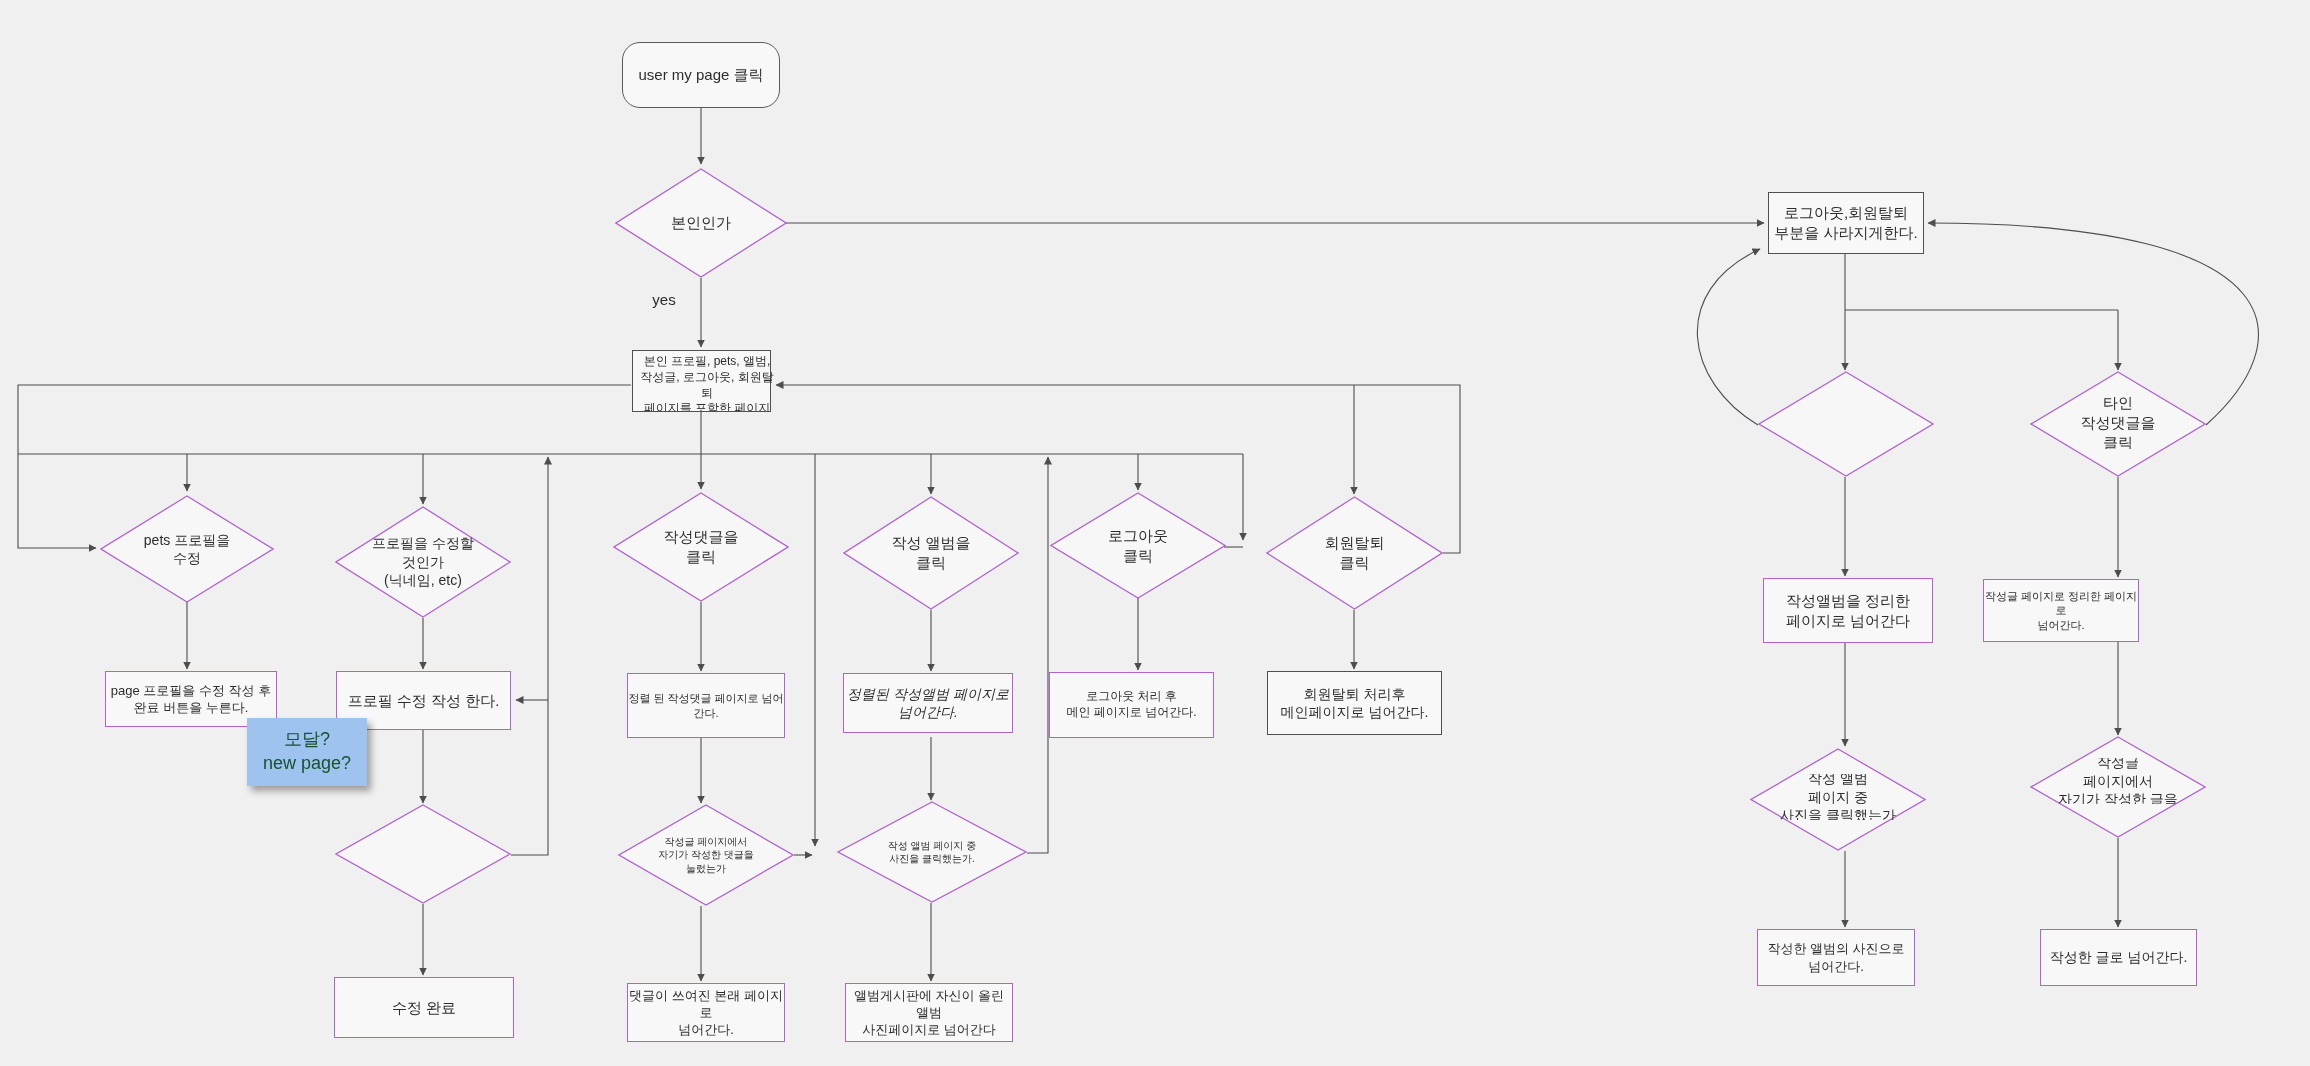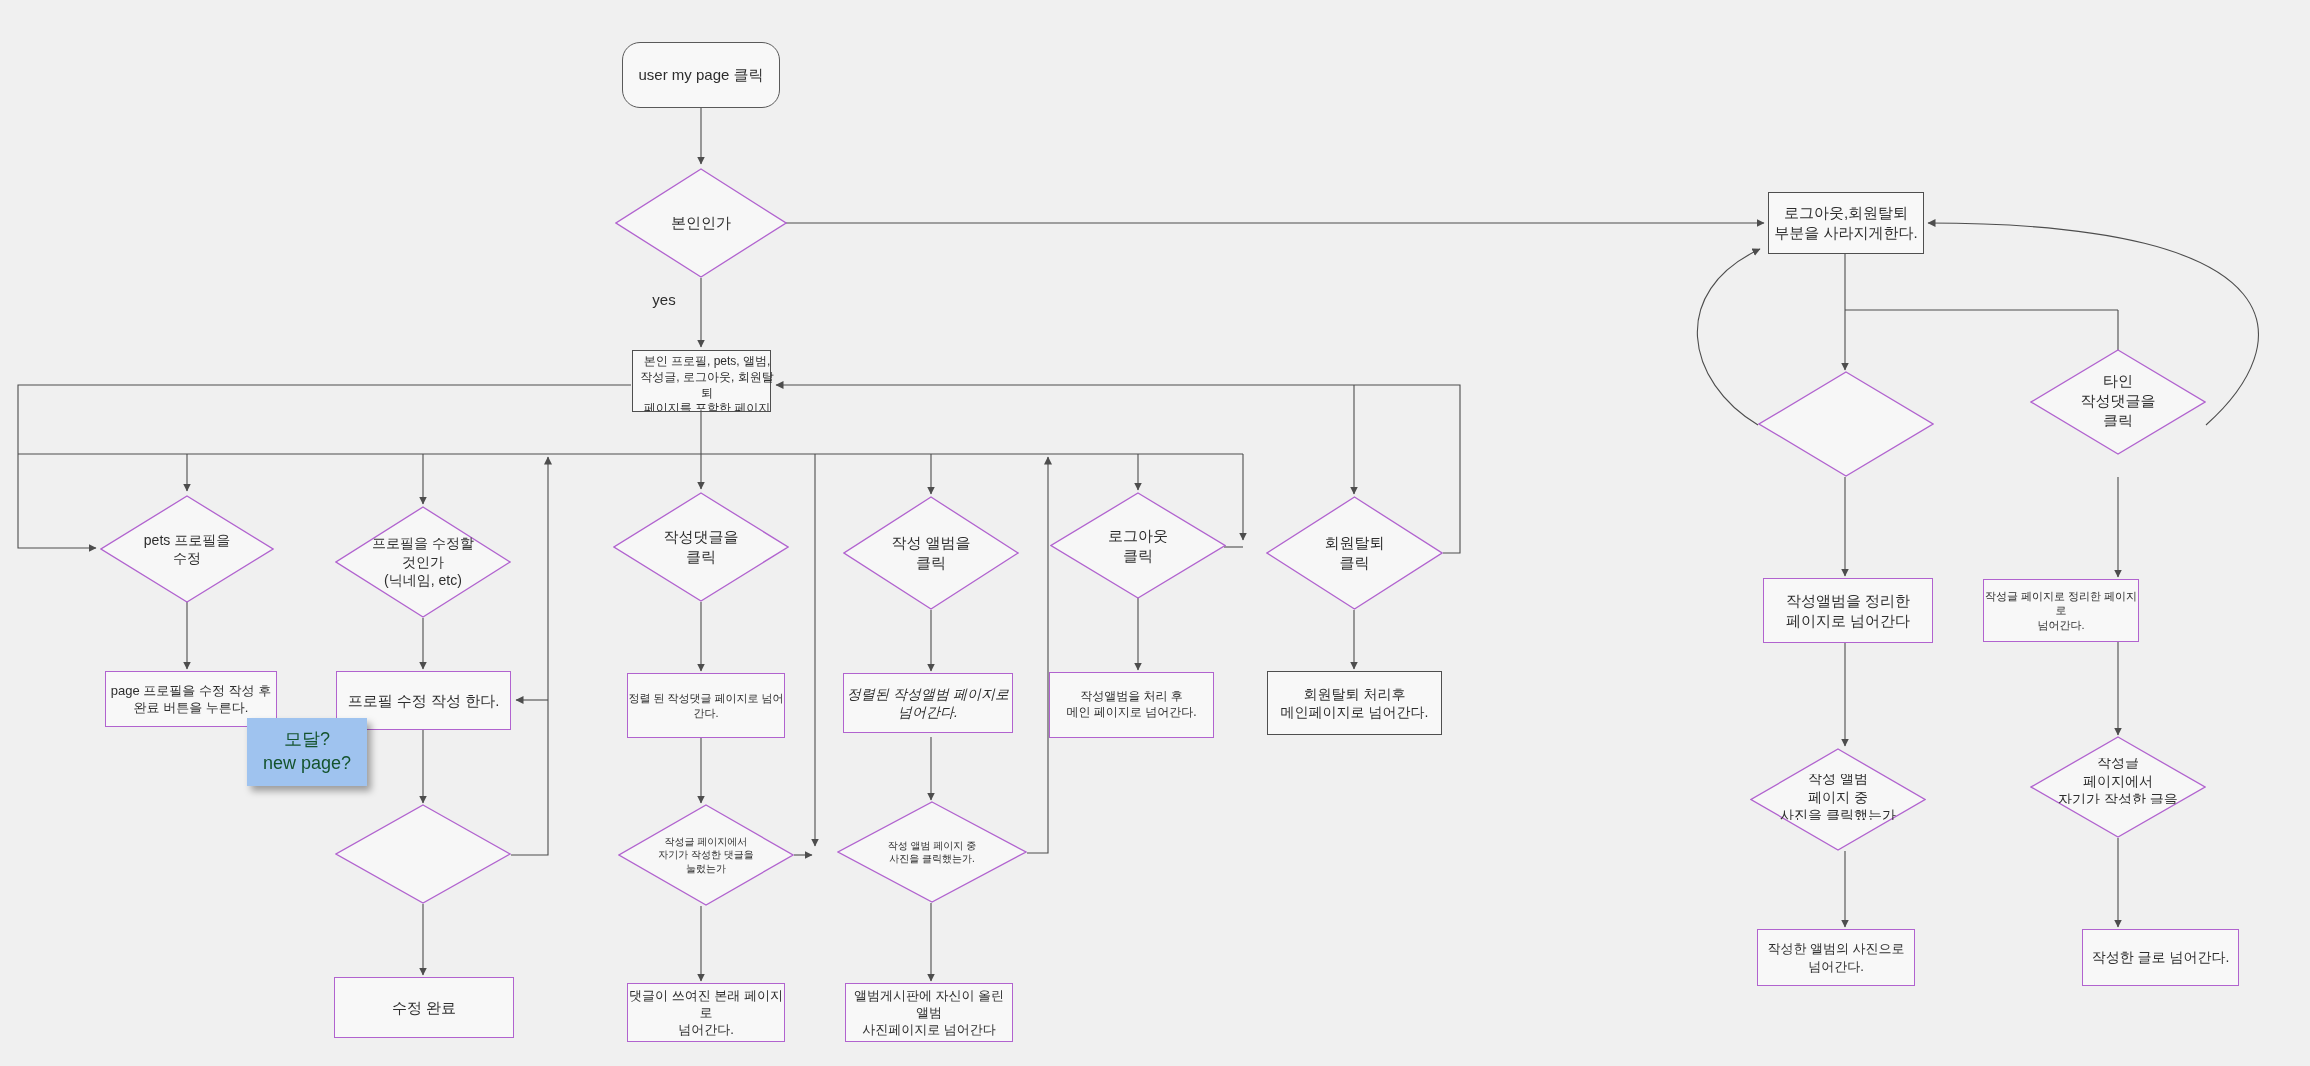--- a/index.html
+++ b/index.html
@@ -167,21 +167,21 @@
           <polygon points="88.5,1 176,57 88.5,113 1,57" class="dshape"></polygon>
         </svg>
         <div class="ntext" style="font-size: 15px;">회원탈퇴
 클릭</div>
       </div>
       <div class="node diamond" style="left: 1758px; top: 371px; width: 176px; height: 106px;">
         <svg width="176" height="106">
           <polygon points="88,1 175,53 88,105 1,53" class="dshape"></polygon>
         </svg>
       </div>
-      <div class="node diamond" style="left: 2030px; top: 349px; width: 176px; height: 106px;">
+      <div class="node diamond" style="left: 2030px; top: 371px; width: 176px; height: 106px;">
         <svg width="176" height="106">
           <polygon points="88,1 175,53 88,105 1,53" class="dshape"></polygon>
         </svg>
         <div class="ntext clipbox" style="font-size: 15px; top: 26px; height: 52px;">타인
 작성댓글을
 클릭</div>
       </div>
       <div class="node rect" style="left: 105px; top: 671px; width: 172px; height: 56px;">
         <div class="ntext" style="font-size: 13px;">page 프로필을 수정 작성 후
 완료 버튼을 누른다.</div>
@@ -190,21 +190,21 @@
         <div class="ntext" style="font-size: 15px;">프로필 수정 작성 한다.</div>
       </div>
       <div class="node rect" style="left: 627px; top: 673px; width: 158px; height: 65px;">
         <div class="ntext" style="font-size: 11px;">정렬 된 작성댓글 페이지로 넘어간다.</div>
       </div>
       <div class="node rect" style="left: 843px; top: 673px; width: 170px; height: 60px; font-style: italic;">
         <div class="ntext" style="font-size: 14px;">정렬된 작성앨범 페이지로
 넘어간다.</div>
       </div>
       <div class="node rect" style="left: 1049px; top: 672px; width: 165px; height: 66px;">
-        <div class="ntext" style="font-size: 12px;">작성앨범을 처리 후
+        <div class="ntext" style="font-size: 12px;">로그아웃 처리 후
 메인 페이지로 넘어간다.</div>
       </div>
       <div class="node rect dark" style="left: 1267px; top: 671px; width: 175px; height: 64px;">
         <div class="ntext" style="font-size: 14px;">회원탈퇴 처리후
 메인페이지로 넘어간다.</div>
       </div>
       <div class="node note" style="left: 247px; top: 718px; width: 120px; height: 68px;">
         <div class="ntext" style="font-size: 18px;">모달?
 new page?</div>
       </div>
@@ -260,17 +260,17 @@
 넘어간다.</div>
       </div>
       <div class="node rect" style="left: 845px; top: 983px; width: 168px; height: 59px;">
         <div class="ntext" style="font-size: 13px;">앨범게시판에 자신이 올린 앨범
 사진페이지로 넘어간다</div>
       </div>
       <div class="node rect" style="left: 1757px; top: 929px; width: 158px; height: 57px;">
         <div class="ntext" style="font-size: 13px;">작성한 앨범의 사진으로
 넘어간다.</div>
       </div>
-      <div class="node rect" style="left: 2040px; top: 929px; width: 157px; height: 57px; margin-left: 42px;">
+      <div class="node rect" style="left: 2040px; top: 929px; width: 157px; height: 57px;">
         <div class="ntext" style="font-size: 14px;">작성한 글로 넘어간다.</div>
       </div>
     </div>
 </div>
 
 </body></html>

